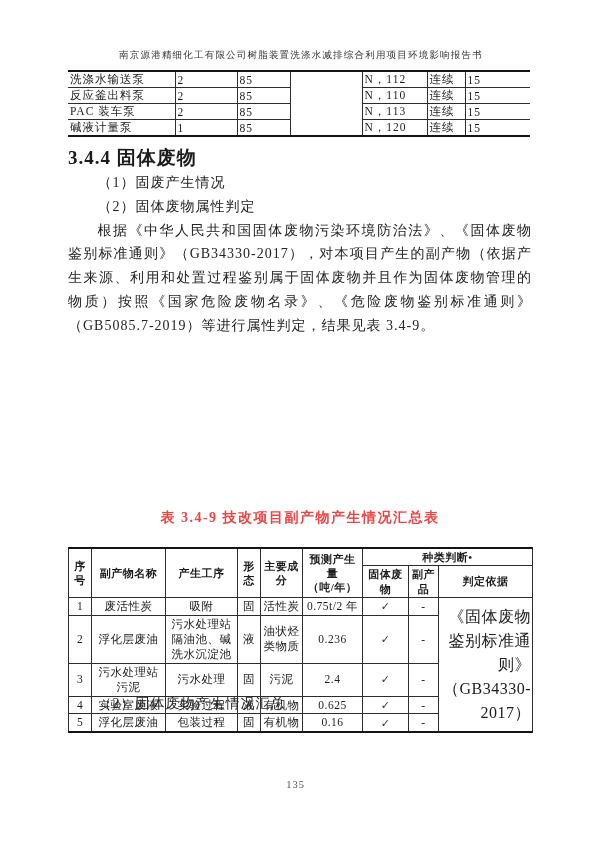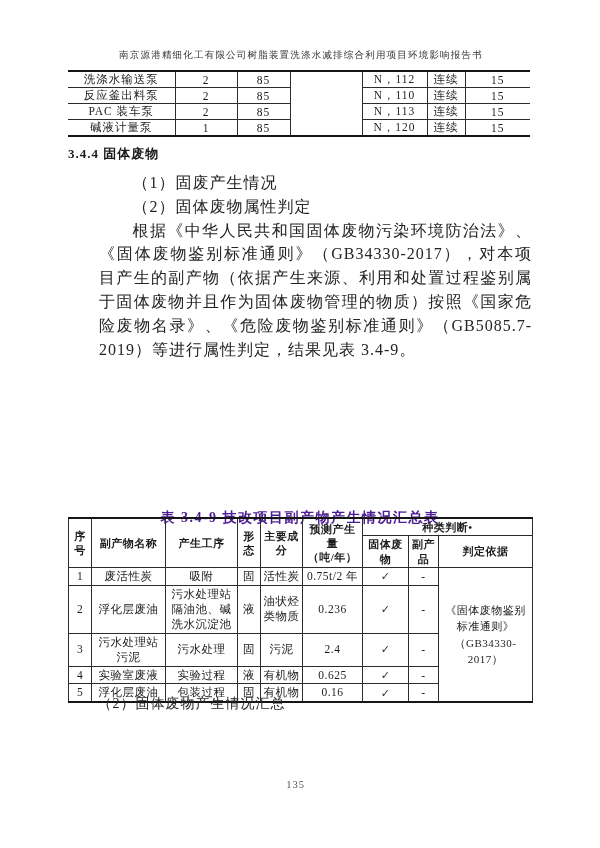--- a/index.html
+++ b/index.html
@@ -21,61 +21,61 @@
 
   table { border-collapse:collapse; table-layout:fixed; }
 
   
   .pump-table {
     position:absolute; top:70px; left:68px; width:462px;
     font-size:11.5px; color:#1d1d1d;
     border-top:2.5px solid #151515; border-bottom:2.5px solid #151515;
   }
   .pump-table td {
-    border:1px solid #2c2c2c; text-align:center; vertical-align:middle;
+    border:1px solid #2c2c2c; vertical-align:middle;
     height:16px; padding:0 2px; letter-spacing:1px; overflow:hidden; white-space:nowrap;margin-top:32px;
   }
   .pump-table tr td:first-child { border-left:none; }
   .pump-table tr td:last-child  { border-right:none; }
 
   
   .section-heading {
     position:absolute; top:145px; left:68px;
-    font-size:13px; font-weight:bold; letter-spacing:1px; color:#1b1b1b;
+    font-size:19px; font-weight:bold; letter-spacing:1px; color:#1b1b1b;
   }
   .bodytext {
     position:absolute; top:171px; left:68px; width:464px;
   }
   .bodytext p {
-    font-size:16px; line-height:23.8px; letter-spacing:1px;
-    text-align:justify; text-indent:2.1em; color:#242424;margin-left:31px;
+    font-size:14px; line-height:23.8px; letter-spacing:1px;
+    text-align:justify; text-indent:2.1em; color:#242424;
   }
 
   .table-caption {
     position:absolute; top:509px; left:0; right:0;
-    text-align:center; font-size:14px; font-weight:bold; letter-spacing:1.5px; color:#4c1d95;
+    text-align:center; font-size:14px; font-weight:bold; letter-spacing:1.5px; color:#ef4444;
   }
 
   
   .byp-table {
-    position:absolute; top:517px; left:68px; width:464px;
+    position:absolute; top:547px; left:68px; width:464px;
     font-size:11.5px; color:#1d1d1d;
     border-top:2.5px solid #151515; border-bottom:2.5px solid #151515;
   }
   .byp-table th, .byp-table td {
     border:1px solid #2c2c2c; text-align:center; vertical-align:middle;
     padding:1px 1px; letter-spacing:0.5px; line-height:1.3;
   }
   .byp-table th { font-weight:bold; font-size:11px; }
   .byp-table tr.hdr-top th { height:17px; }
   .byp-table tr.hdr-sub th { height:30px; }
   .byp-table tr.r-single td { height:16px; }
   .byp-table tr.r-tall td { height:40px; }
   .byp-table .check { font-size:11px; color:#333; }
-  .byp-table .basis-cell { font-size:11px; line-height:1.5; letter-spacing:0.5px; }
+  .byp-table .basis-cell { font-size:16px; line-height:1.5; letter-spacing:0.5px;text-align:right; }
 
   .after-block { position:absolute; top:692px; left:68px; width:464px; }
   .after-block p {
     font-size:14px; line-height:24px; letter-spacing:1px;
     text-indent:2.1em; color:#242424;
   }
 
   .page-number {
     position:absolute; top:779px; left:0; right:9px;
     text-align:center; font-size:10.5px; color:#555; letter-spacing:1px;

